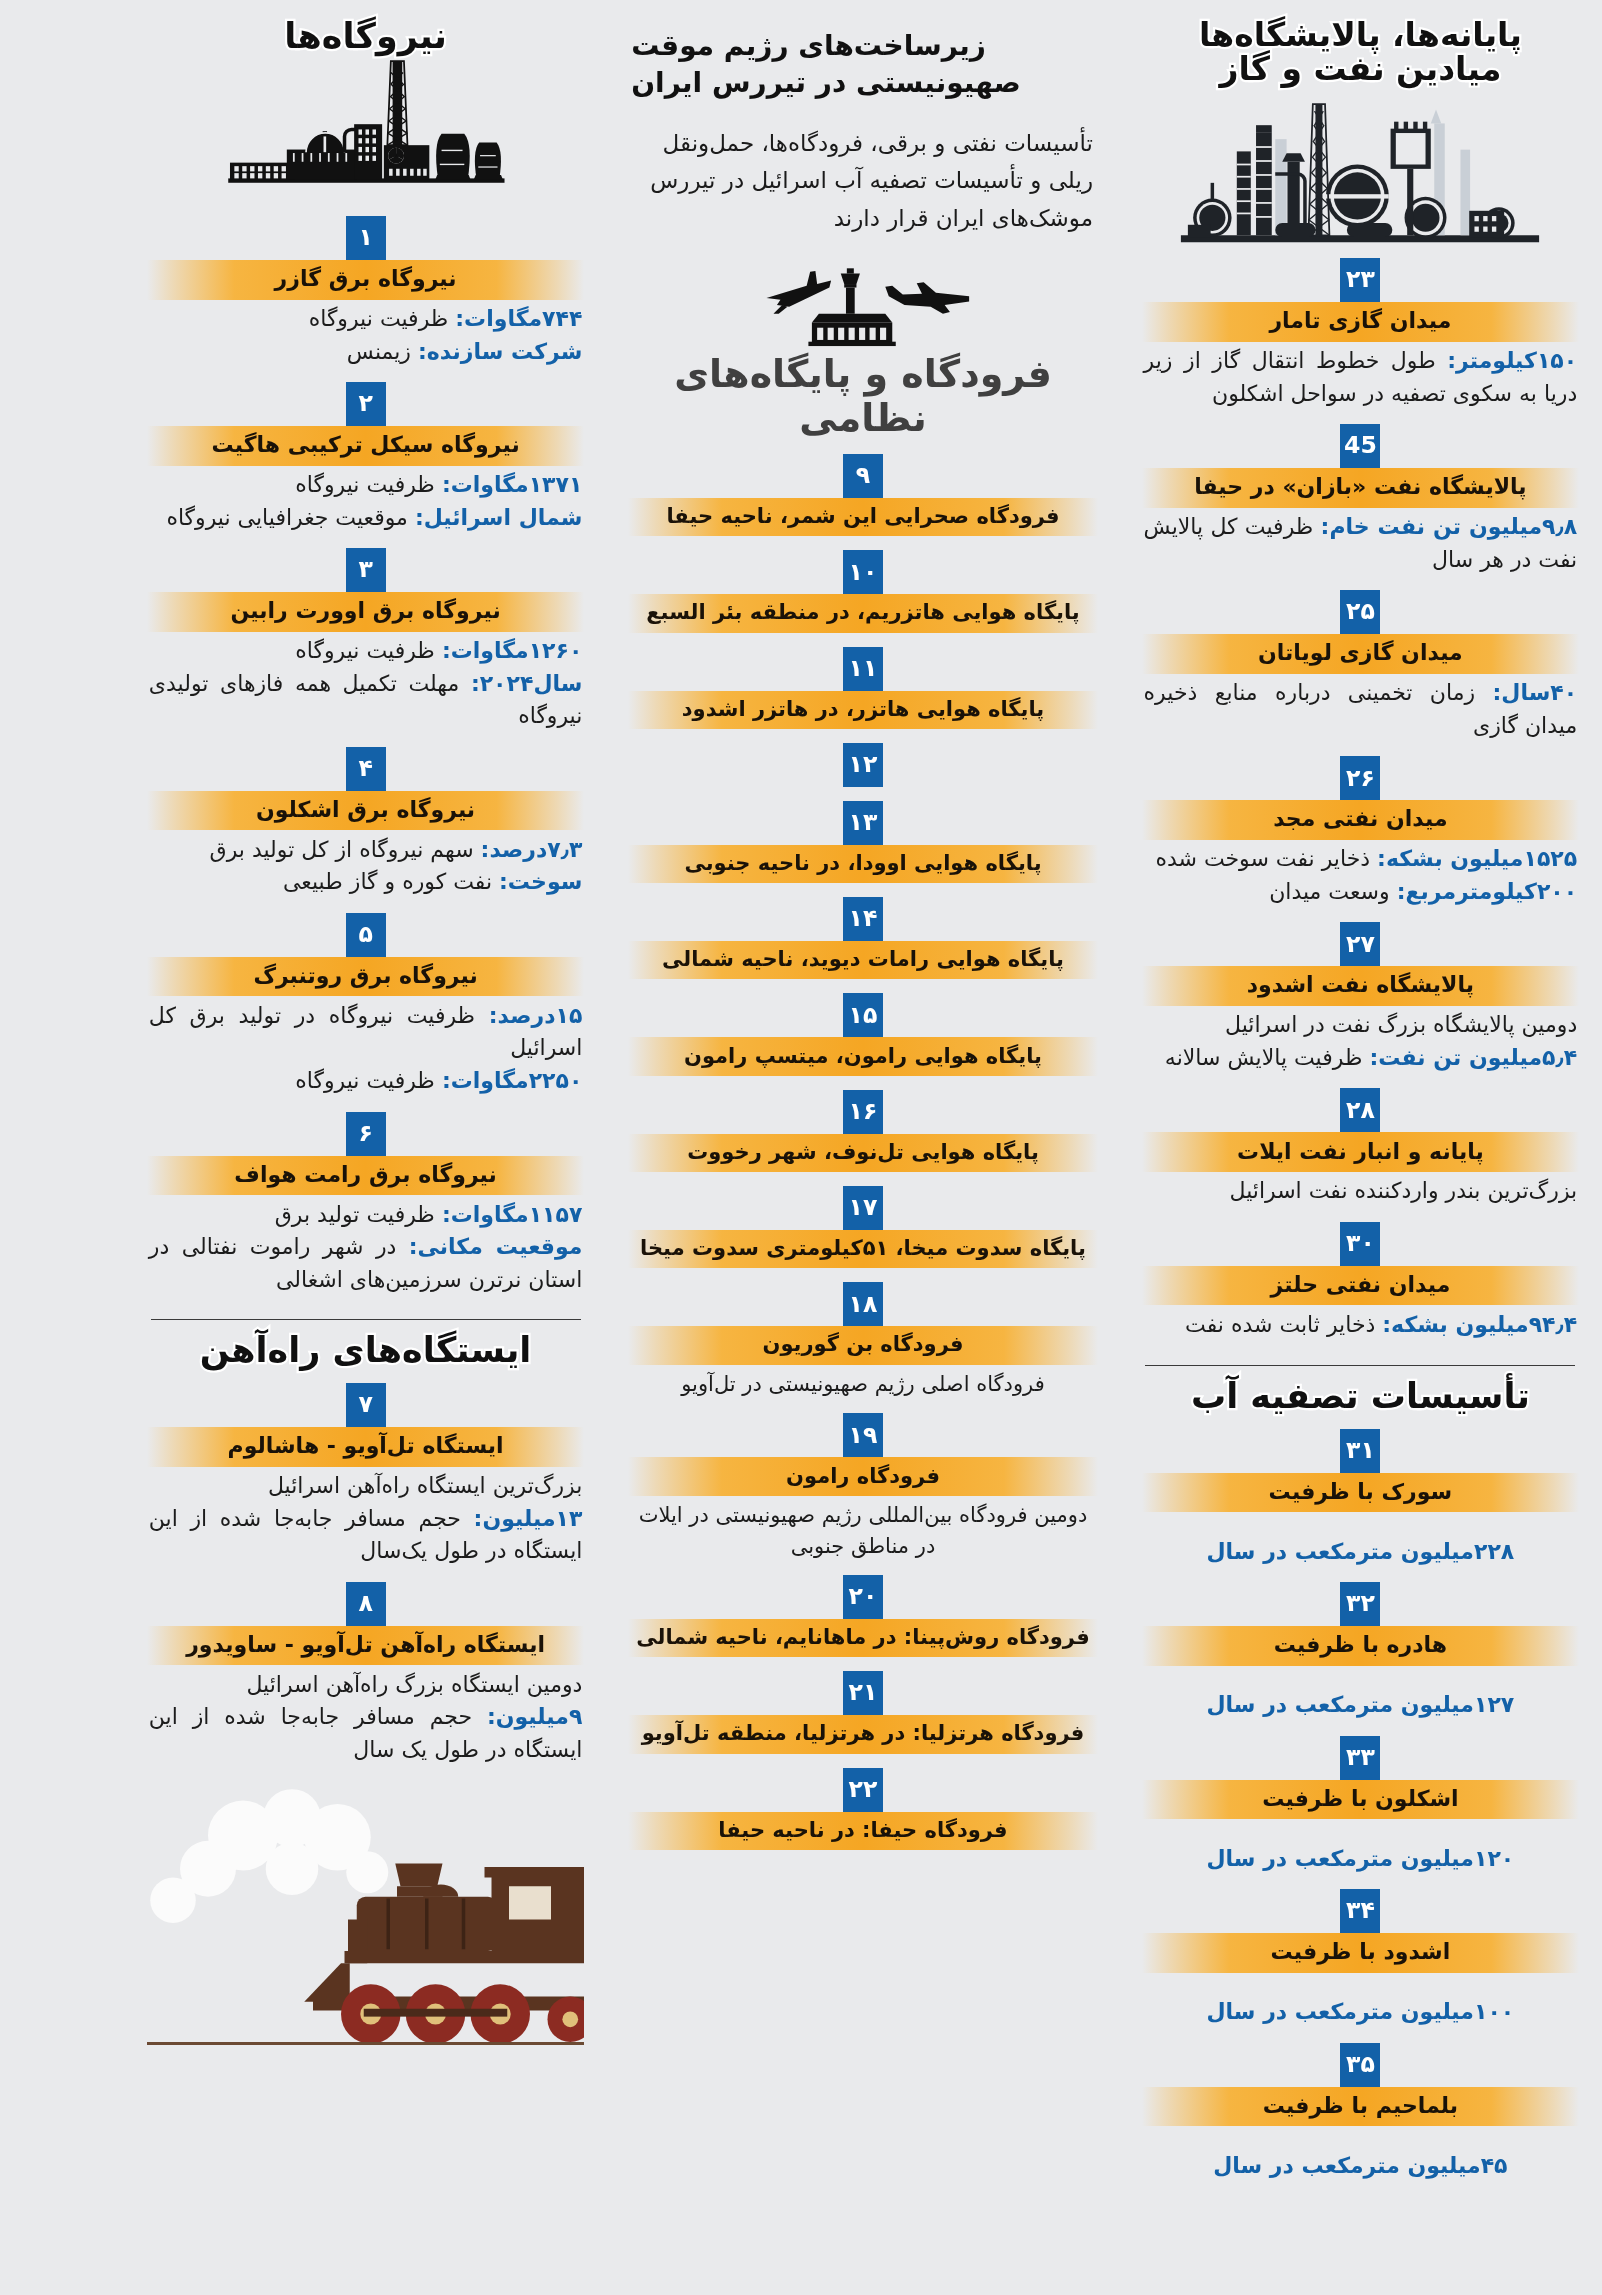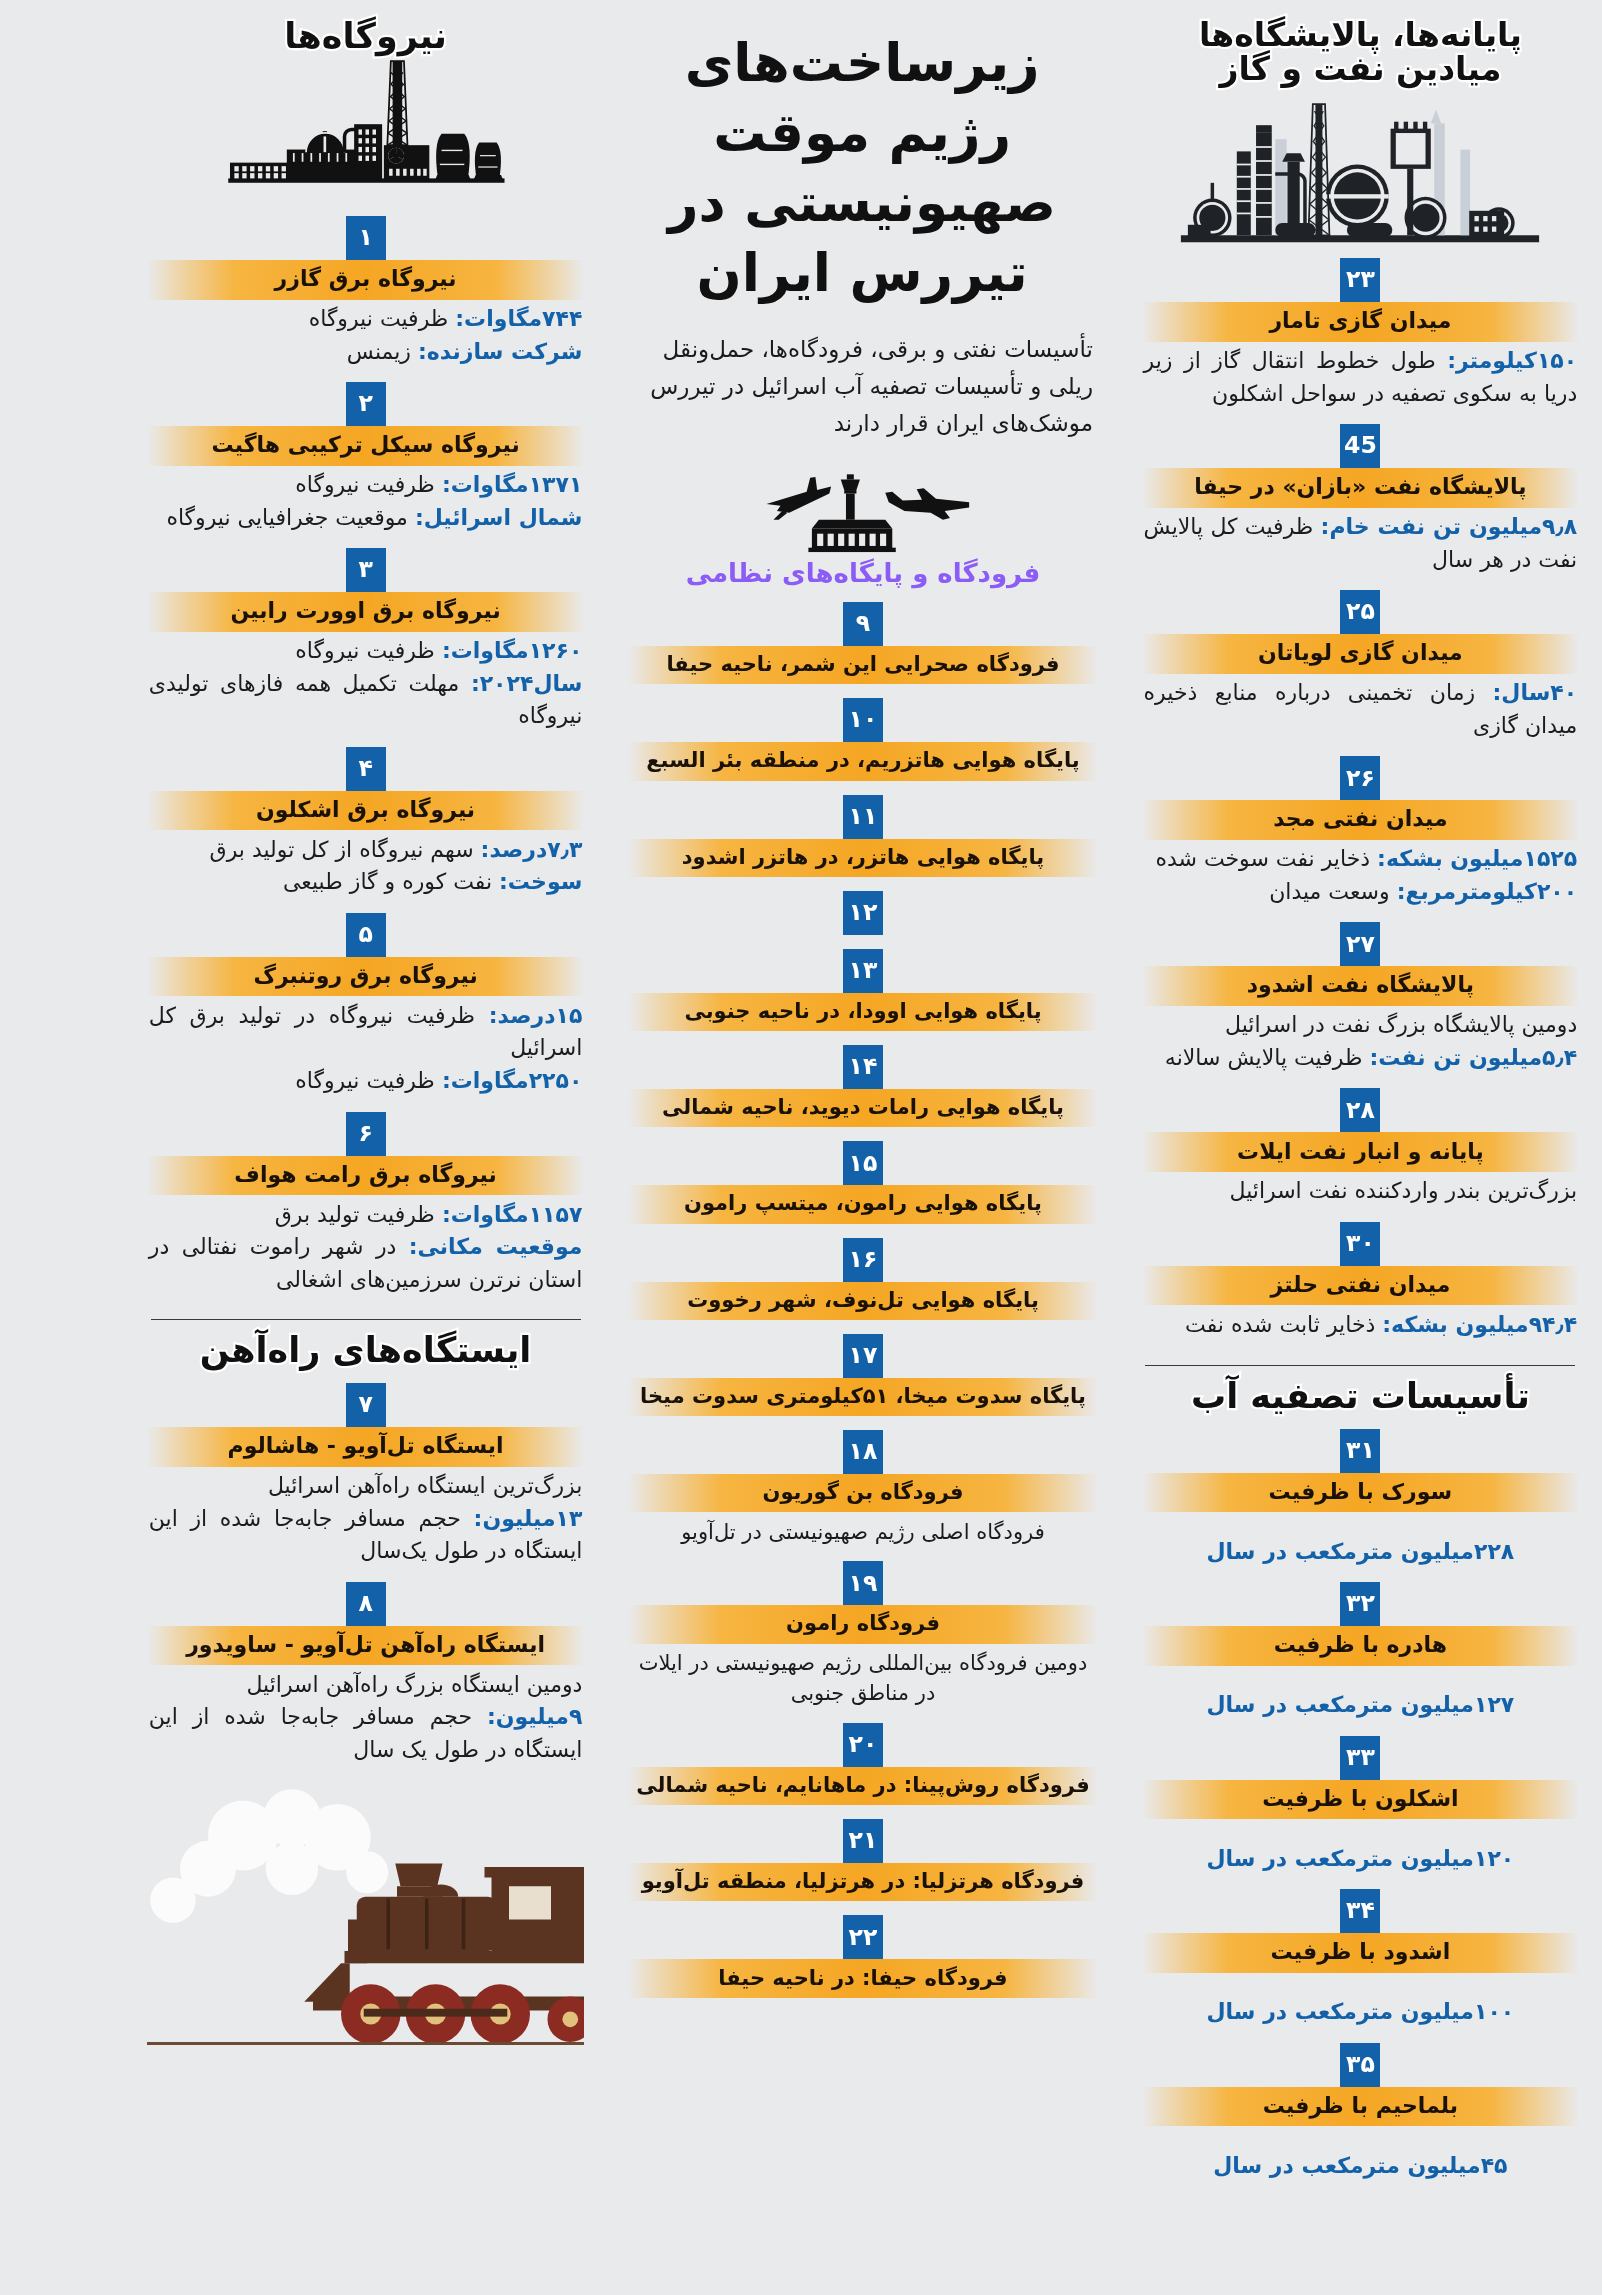--- a/index.html
+++ b/index.html
@@ -44,39 +44,39 @@
   .sec-head.two-line{ font-size:33px; }
 
   
   .illu{ display:block; margin:0 auto; }
   .illu-powerplant{ width:289px; height:153px; margin-top:-5.3px; }
   .illu-refinery{ width:376px; height:166px; margin-top:-8.8px; }
   .illu-airport{ width:214px; height:84px; margin:26px auto 5.3px auto; }
 
   
   .main-title{
-    text-align:center;
-    font-size:53px;
+    text-align:left;
+    font-size:28px;
     font-weight:bold;
     line-height:1.32;
     color:#111;
     margin:15.8px 5.3px 0 3.5px;
   }
   .main-sub{
     text-align:right;
     font-size:23px;
     line-height:1.62;
     color:#1b1b1b;
     margin:23px 5.3px 0 3.5px;
   }
   .mid-head{
     text-align:center;
-    font-size:26px;
+    font-size:38px;
     font-weight:bold;
-    color:#8b5cf6;
+    color:#404040;
     margin:3.5px 0 1.8px 0;
   }
 
   
   .entry{ margin:0 0 3.5px 0; }
   .num{
     width:40px;
     height:44px;
     margin:14px auto 0 auto;
     background:#1361a8;

